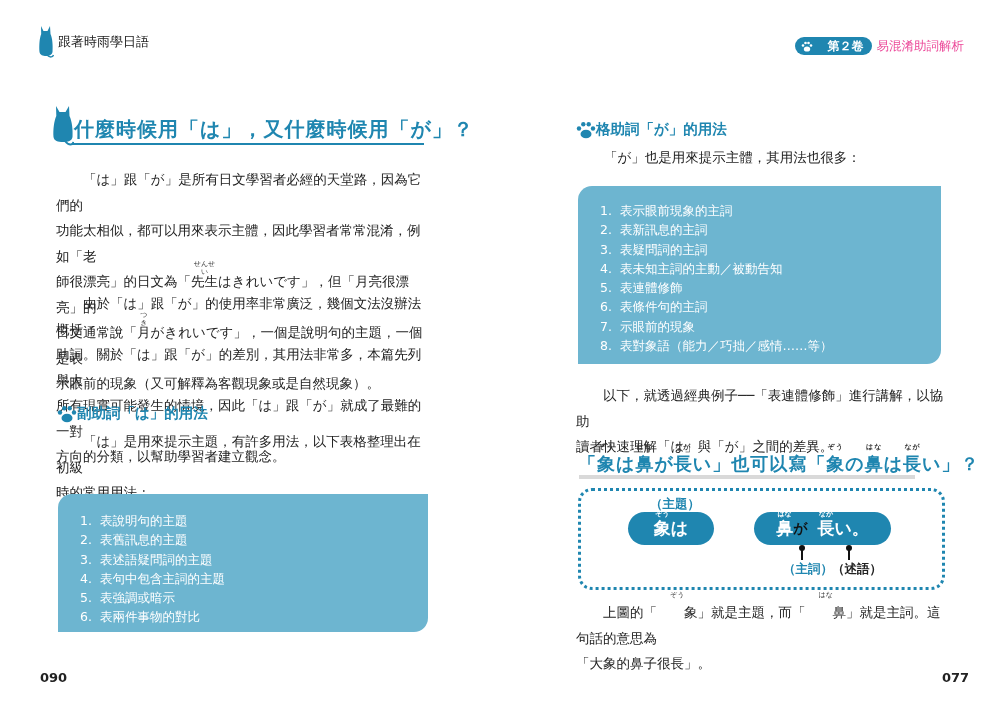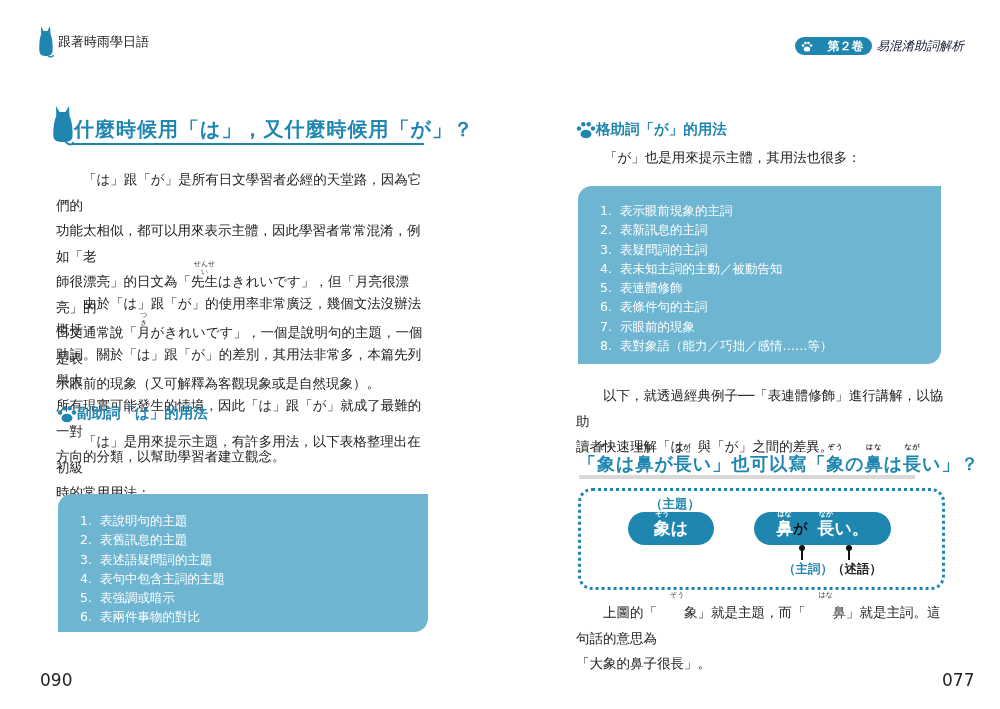--- a/index.html
+++ b/index.html
@@ -8,21 +8,21 @@
     font-family:"DejaVu Sans", "Liberation Sans", sans-serif; color:#222;
   }
   .abs { position:absolute; }
   .runhead-left { left:38px; top:24px; display:flex; align-items:center; gap:4px; }
   .runhead-left .label { font-size:13px; color:#222; }
   .runhead-right { right:36px; top:37px; display:flex; align-items:center; gap:5px; }
   .vol-badge {
     background:#1f86b0; color:#fff; border-radius:10px; padding:1px 8px 1px 6px;
     font-size:12px; font-weight:bold; display:flex; align-items:center; gap:15px; height:16px;
   }
-  .runhead-right .label { font-size:12.5px; color:#0f172a;font-style:italic; }
+  .runhead-right .label { font-size:12.5px; color:#ec4899; }
 
   .page-title { left:52px; top:103px; display:flex; align-items:flex-end; }
   .page-title .txt { color:#1f86b0; font-size:20px; font-weight:bold; padding-bottom:4px; letter-spacing:1px; }
   .page-title-rule { left:72px; top:143px; width:352px; height:2px; background:#1f86b0; }
 
   .para { font-size:13.5px; line-height:25.5px; color:#222; }
   .indent { text-indent:27px; }
   .ruby-wrap { position:relative; display:inline-block; }
   .ruby-wrap rt, .rt { position:absolute; top:-9px; left:0; right:0; text-align:center; font-size:7px; line-height:8px; color:#333; text-indent:0; }
 
@@ -40,21 +40,21 @@
     border:3px dotted #1f86b0; border-radius:14px;
   }
   .pill { background:#1f86b0; color:#fff; border-radius:18px; display:flex; align-items:center; justify-content:center; font-weight:bold; }
   .small-label { color:#1f86b0; font-size:12.5px; font-weight:bold; }
   .small-label.dark { color:#222; }
   .stem { width:1.5px; background:#111; }
   .dot { width:6px; height:6px; border-radius:50%; background:#111; }
 
   .q-title { color:#1f86b0; font-size:18px; font-weight:bold; letter-spacing:1px; }
   .q-rule { background:#d9d9d9; height:4px; }
-  .pnum { font-size:17px; font-weight:normal; color:#222;text-align:right; }
+  .pnum { font-size:13px; font-weight:bold; color:#222;text-align:right; }
 </style>
 </head>
 <body>
 
 <div class="abs runhead-left">
   <svg width="16" height="36" viewBox="0 0 16 36">
     <path d="M3 2 L5.5 7 L9.5 7 L12 2 L12.5 10 C14.5 14 15 22 14.5 28 C14 31 11 32 8 32 C5 32 2 31 1.5 28 C1 22 1.5 14 3.2 10 Z" fill="#1f86b0"></path>
     <path d="M9 31 C12 34 15 33 15.5 31" stroke="#1f86b0" stroke-width="1.5" fill="none"></path>
   </svg>
   <span class="label">跟著時雨學日語</span>

